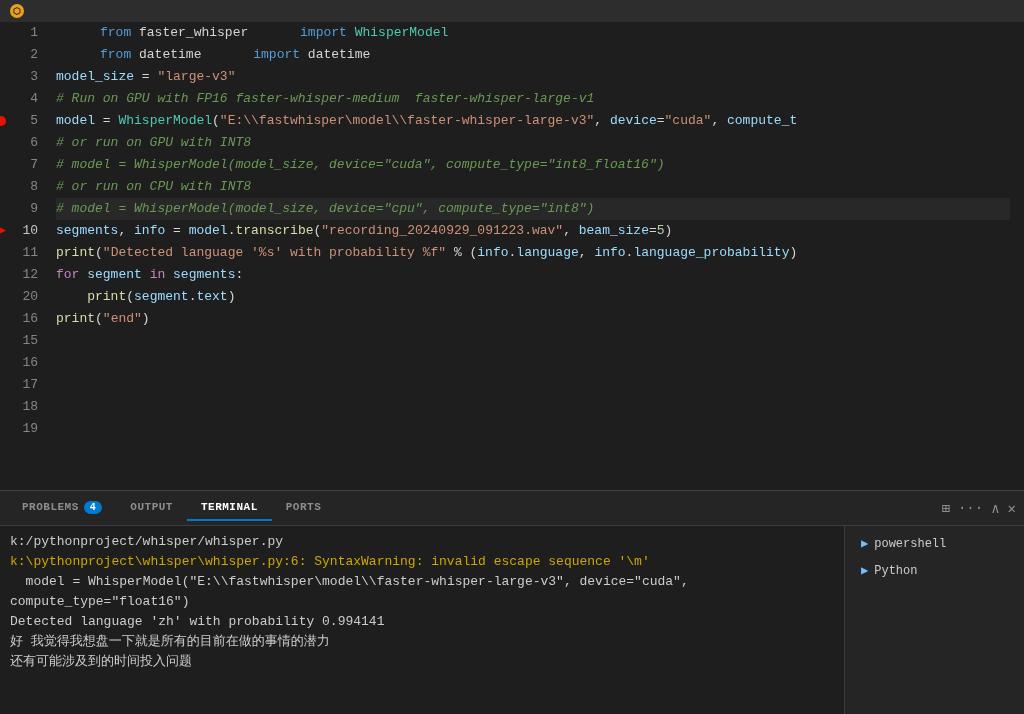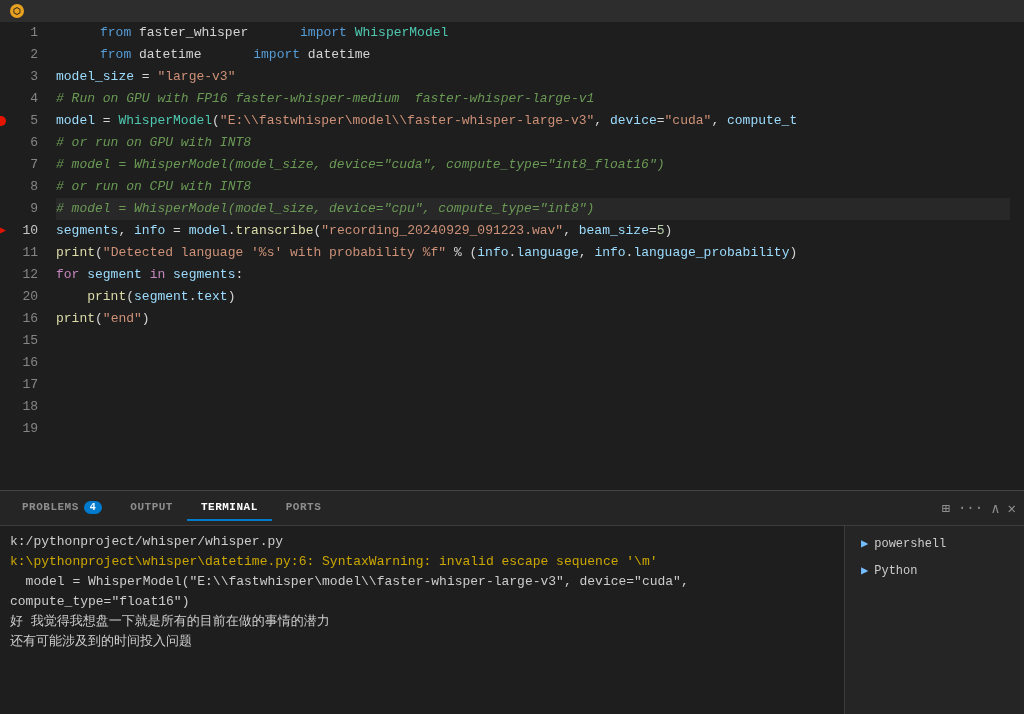--- a/index.html
+++ b/index.html
@@ -286,23 +286,24 @@
       <div class="panel-tab-actions">
         <span style="cursor: pointer; font-size: 14px;">⊞</span>
         <span style="cursor: pointer; font-size: 14px;">···</span>
         <span style="cursor: pointer; font-size: 14px;">∧</span>
         <span style="cursor: pointer; font-size: 14px;">✕</span>
       </div>
     </div>
   <div class="panel-body">
     <div class="terminal-content" id="terminal-content">
         <span class="terminal-line">k:/pythonproject/whisper/whisper.py</span>
-        <span class="terminal-line terminal-warn">k:\pythonproject\whisper\datetime.py:6: SyntaxWarning: invalid escape sequence '\m'</span>
+        <span class="terminal-line terminal-warn">k:\pythonproject\whisper\whisper.py:6: SyntaxWarning: invalid escape sequence '\m'</span>
         <span class="terminal-line">  model = WhisperModel("E:\\fastwhisper\model\\faster-whisper-large-v3", device="cuda",</span>
         <span class="terminal-line">compute_type="float16")</span>
+        <span class="terminal-line">Detected language 'zh' with probability 0.994141</span>
         <span class="terminal-line">好 我觉得我想盘一下就是所有的目前在做的事情的潜力</span>
         <span class="terminal-line">还有可能涉及到的时间投入问题</span>
       </div>
     <div class="terminal-sidebar" id="terminal-sidebar">
         <div class="terminal-session">
           <span class="sess-icon">▶</span>
           <span>powershell</span>
         </div>
         <div class="terminal-session">
           <span class="sess-icon">▶</span>

